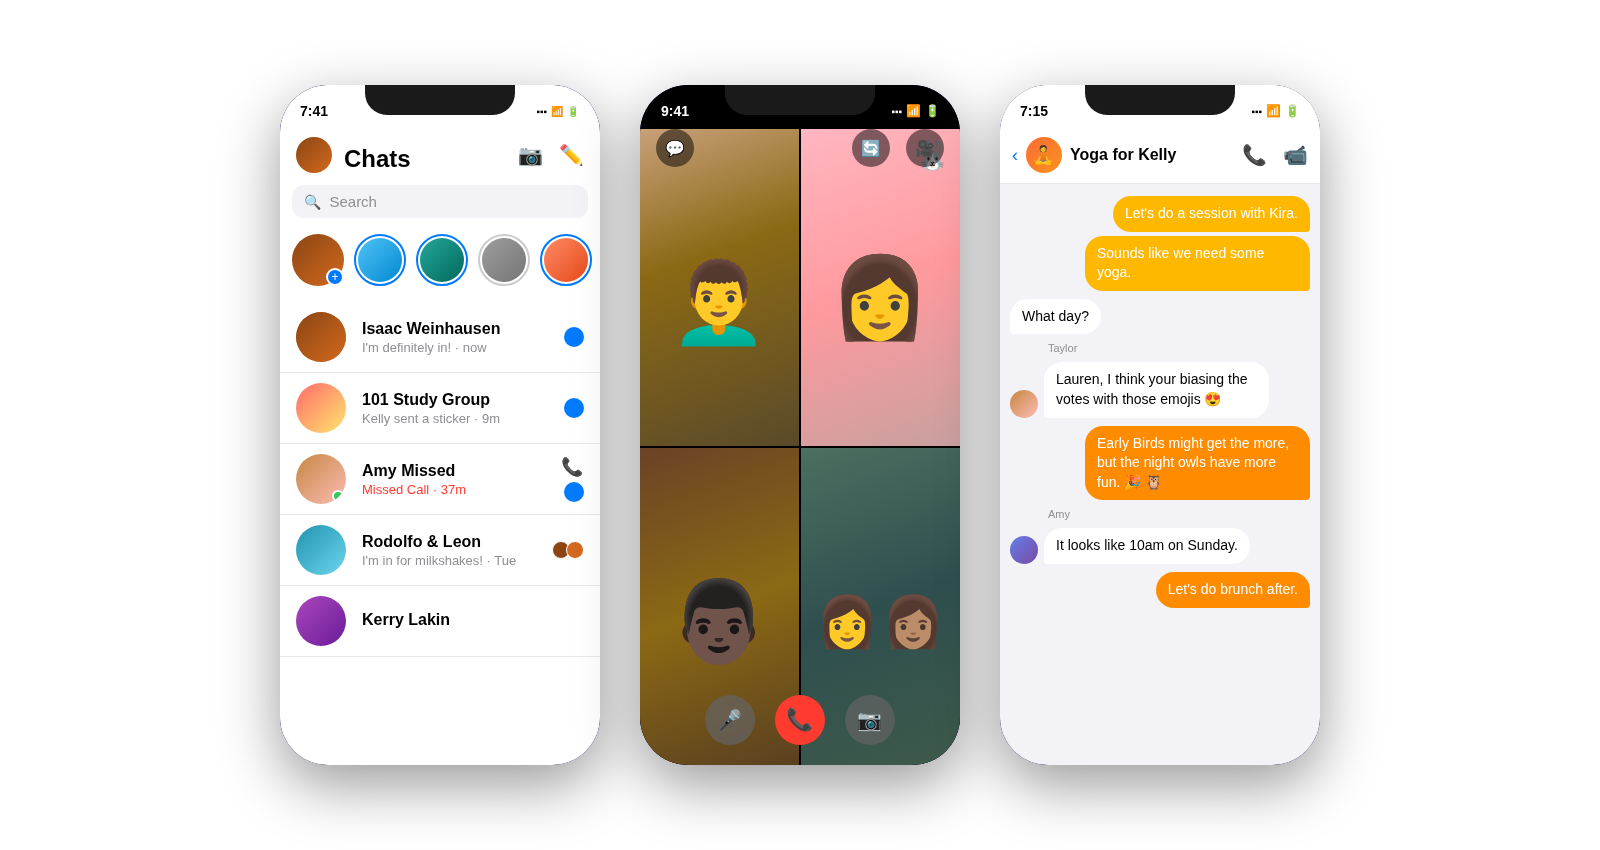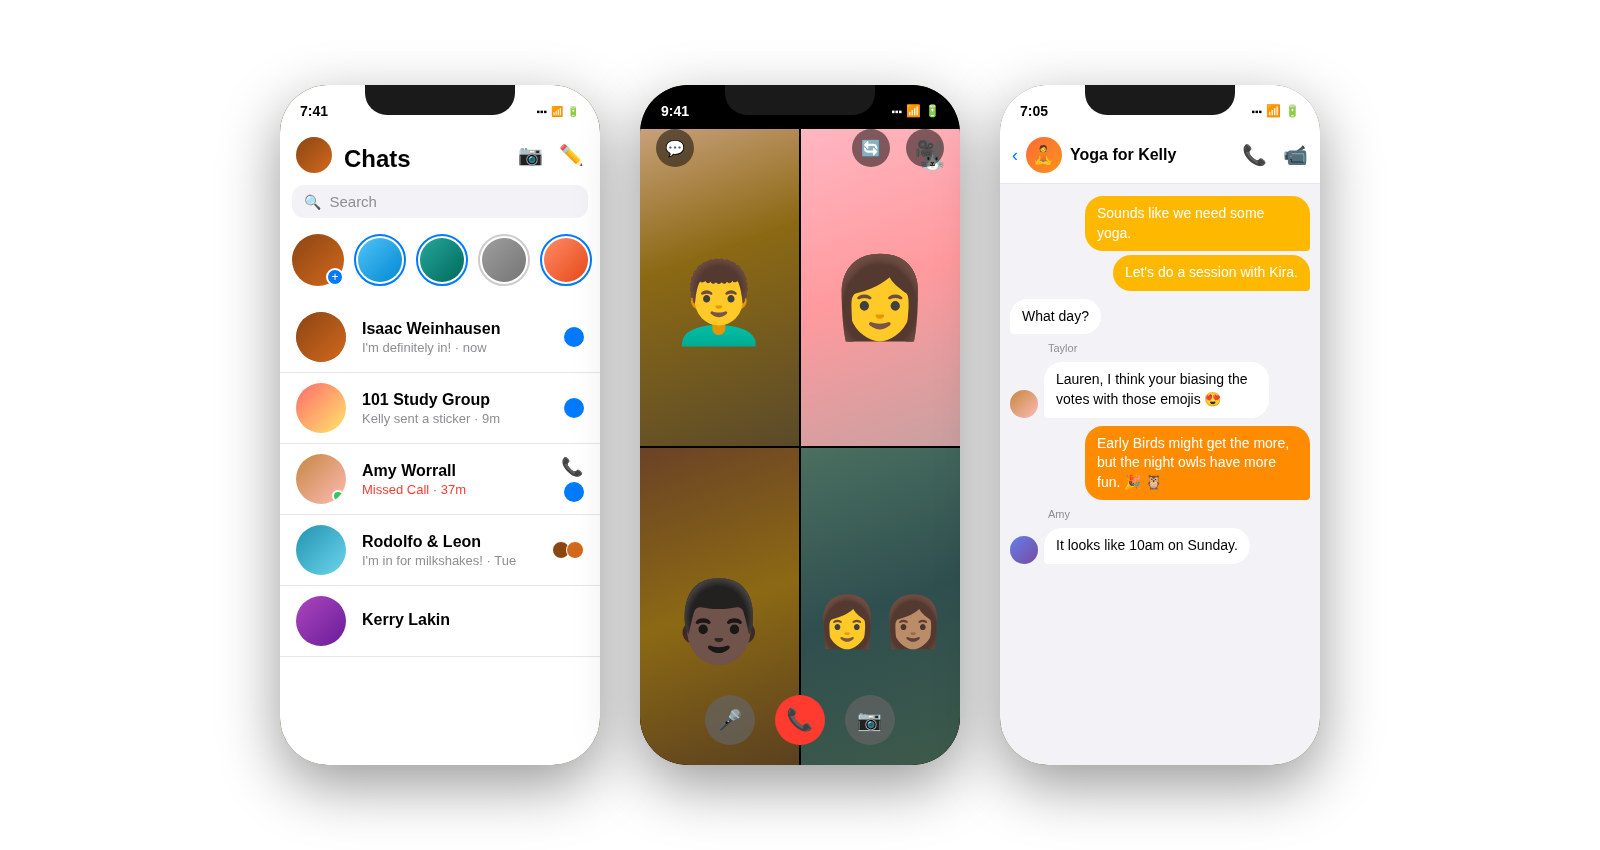--- a/index.html
+++ b/index.html
@@ -12,21 +12,21 @@
       justify-content: center;
       gap: 40px;
       font-family: -apple-system, BlinkMacSystemFont, 'Helvetica Neue', Arial, sans-serif;
       overflow: hidden;
     }
 
     
     .phone {
       width: 320px;
       height: 680px;
-      background: #fde047;
+      background: #6d28d9;
       border-radius: 48px;
       position: relative;
       box-shadow: 0 20px 60px rgba(0,0,0,0.4), inset 0 0 0 2px #3a3a3a;
       overflow: hidden;
     }
 
     .phone-screen {
       position: absolute;
       top: 0;
       left: 0;
@@ -432,21 +432,21 @@
         <div class="chat-meta">
           <div class="chat-unread"></div>
         </div>
       </div>
 
       <div class="chat-item">
         <div class="chat-avatar" style="background:linear-gradient(135deg,#C68642,#FDBCB4);border-radius:50%;position:relative;">
           <div class="chat-avatar-green-dot"></div>
         </div>
         <div class="chat-info">
-          <div class="chat-name">Amy Worrall</div>
+          <div class="chat-name">Amy Missed</div>
           <div class="chat-preview missed">Missed Call · 37m</div>
         </div>
         <div class="chat-meta">
           <span class="chat-call-icon">📞</span>
           <div class="chat-unread"></div>
         </div>
       </div>
 
 
 
@@ -533,43 +533,43 @@
       <div class="call-btn call-btn-cam" style="font-size:20px;display:flex;align-items:center;justify-content:center;">📷</div>
     </div>
   </div>
 </div>
 
 <div class="phone">
   <div class="screen-notch-overlay"></div>
   <div class="phone-screen" style="background:#F2F2F7;">
 
     <div class="status-bar" style="background:#fff;">
-      <span class="status-time">7:05</span>
+      <span class="status-time">7:15</span>
       <div class="status-icons">
         <span>▪▪▪</span>
         <span style="font-size:12px;">📶</span>
         <span style="font-size:12px;">🔋</span>
       </div>
     </div>
 
     <div class="messages-header">
       <span class="back-btn">‹</span>
       <div class="msg-header-avatar">🧘</div>
       <span class="msg-header-title">Yoga for Kelly</span>
       <div class="msg-header-actions">
         <span class="msg-action-icon">📞</span>
         <span class="msg-action-icon msg-action-video">📹</span>
       </div>
     </div>
 
     <div class="messages-area">
 
       <div style="display:flex;flex-direction:column;align-items:flex-end;gap:4px;">
+        <div class="msg-bubble msg-out">Let's do a session with Kira.</div>
         <div class="msg-bubble msg-out">Sounds like we need some yoga.</div>
-        <div class="msg-bubble msg-out">Let's do a session with Kira.</div>
       </div>
 
       <div class="msg-bubble msg-in">What day?</div>
 
 
       <div style="font-size:11px;color:#8E8E93;margin-left:38px;">Taylor</div>
       <div class="msg-row">
         <div class="msg-mini-av" style="background:linear-gradient(135deg,#C68642,#FDBCB4);"></div>
         <div class="msg-bubble msg-in">Lauren, I think your biasing the votes with those emojis 😍</div>
       </div>
@@ -577,16 +577,19 @@
       <div style="display:flex;justify-content:flex-end;">
         <div class="msg-bubble msg-out" style="background:#FF8C00;">Early Birds might get the more, but the night owls have more fun. 🎉 🦉</div>
       </div>
 
       <div style="font-size:11px;color:#8E8E93;margin-left:38px;">Amy</div>
       <div class="msg-row">
         <div class="msg-mini-av" style="background:linear-gradient(135deg,#667eea,#764ba2);"></div>
         <div class="msg-bubble msg-in">It looks like 10am on Sunday.</div>
       </div>
 
+      <div style="display:flex;justify-content:flex-end;">
+        <div class="msg-bubble msg-out" style="background:#FF8C00;">Let's do brunch after.</div>
+      </div>
 
     </div>
   </div>
 </div>
 
 </body></html>

